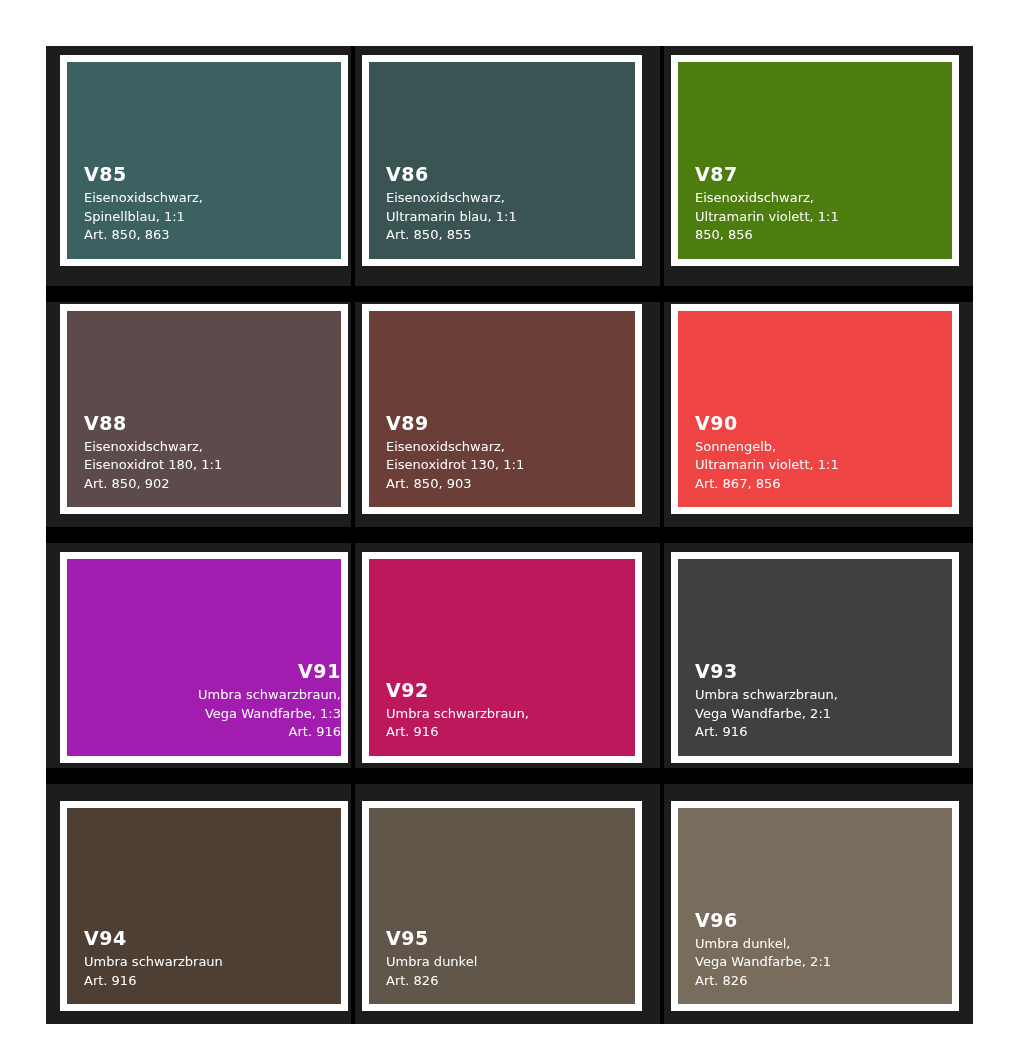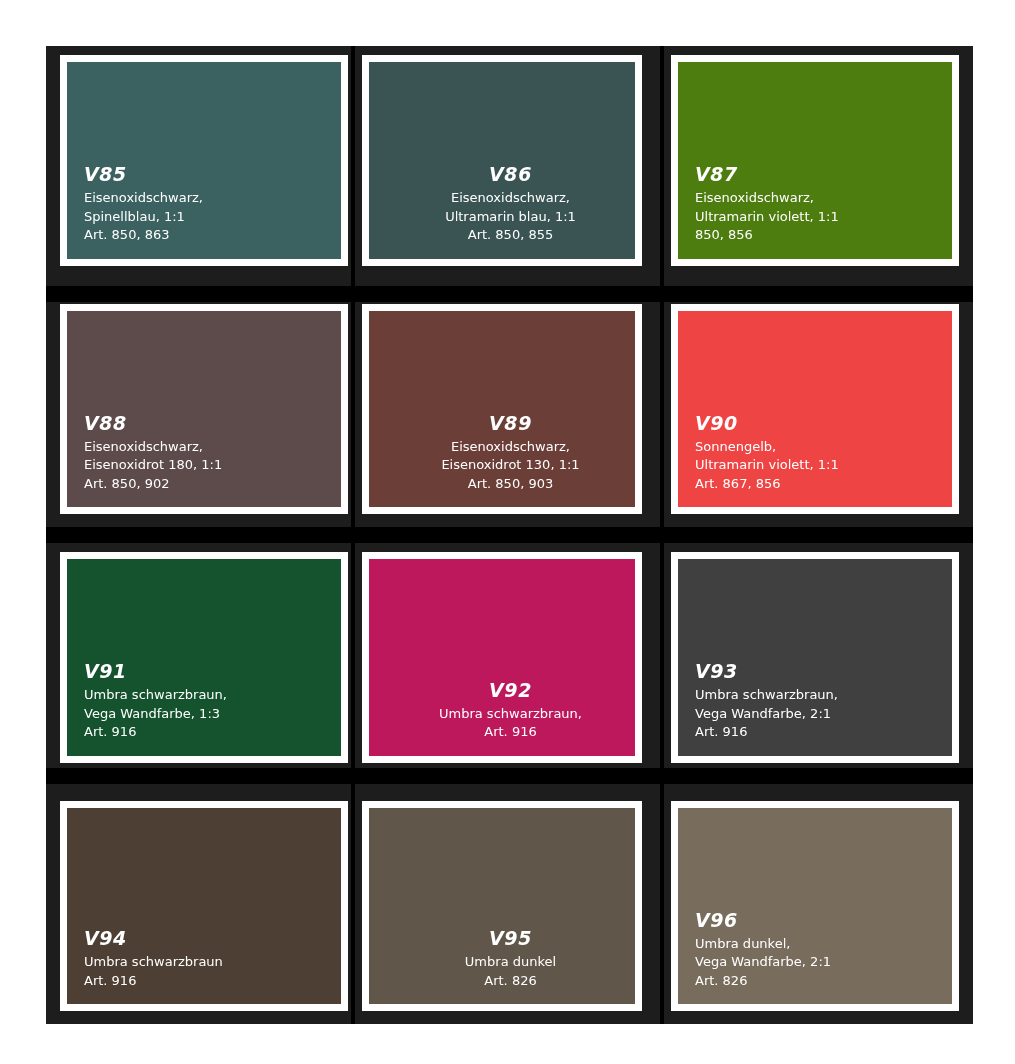--- a/index.html
+++ b/index.html
@@ -48,21 +48,21 @@
   }
 
   .cell {
     position: relative;
     box-sizing: border-box;
     padding: 9px 14px 13px 14px;
     background: #1d1d1d;
   }
   
   .cell.col0 { padding-left: 14px; padding-right: 7px; }
-  .cell.col1 { padding-left: 7px;  padding-right: 22px; text-align: center; }
+  .cell.col1 { padding-left: 7px;  padding-right: 22px; }
   .cell.col2 { padding-left: 7px;  padding-right: 14px; }
 
   .card {
     position: relative;
     width: 100%;
     height: 100%;
     box-sizing: border-box;
     border: 7px solid #ffffff;
     display: flex;
     flex-direction: column;
@@ -82,21 +82,20 @@
 
   .swatch-code {
     font-family: "DejaVu Sans", sans-serif;
     font-weight: bold;
     font-size: 19px;
     letter-spacing: 0.6px;
     color: #ffffff;
     line-height: 1.42;
     margin: 0 0 1px 0;
     white-space: nowrap;
-    font-style: italic;
   }
 
   .swatch-line {
     font-family: "DejaVu Sans", sans-serif;
     font-weight: normal;
     font-size: 13px;
     color: #ffffff;
     line-height: 1.42;
     margin: 0;
     white-space: nowrap;
@@ -194,21 +193,21 @@
           <div class="card-inner">
             <div class="swatch-code">V90</div>
             <div class="swatch-line">Sonnengelb,</div>
             <div class="swatch-line">Ultramarin violett, 1:1</div>
             <div class="swatch-line">Art. 867, 856</div>
           </div>
         </div>
       </div>
 
       <div class="cell col0">
-        <div class="card" style="background-color: #14532d;">
+        <div class="card" style="background-color: #a21caf; text-align: right;">
           <div class="card-inner">
             <div class="swatch-code">V91</div>
             <div class="swatch-line">Umbra schwarzbraun,</div>
             <div class="swatch-line">Vega Wandfarbe, 1:3</div>
             <div class="swatch-line">Art. 916</div>
           </div>
         </div>
       </div>
 
       <div class="cell col1">

